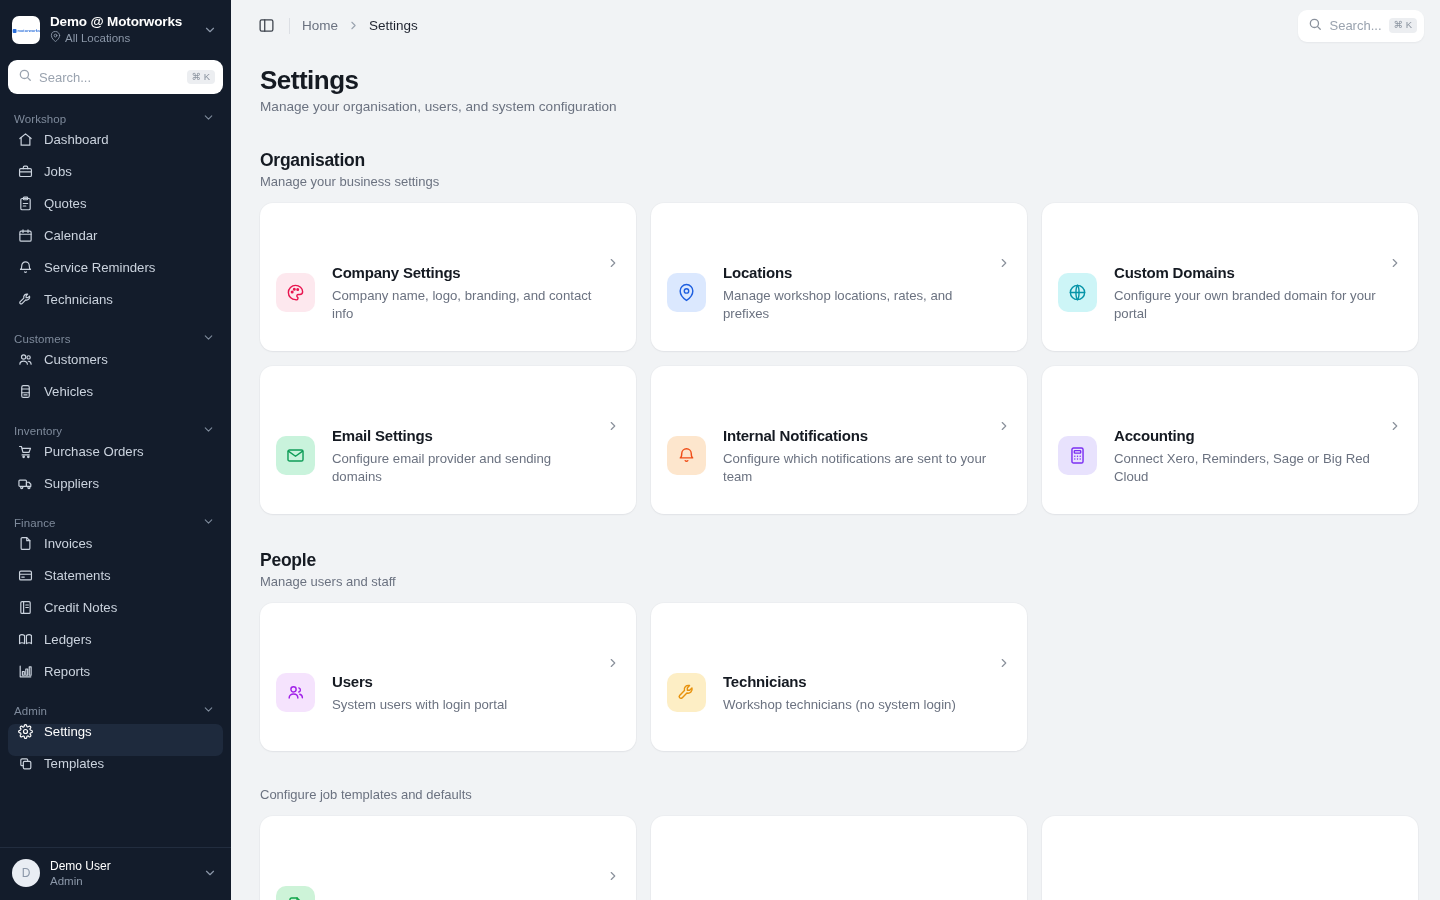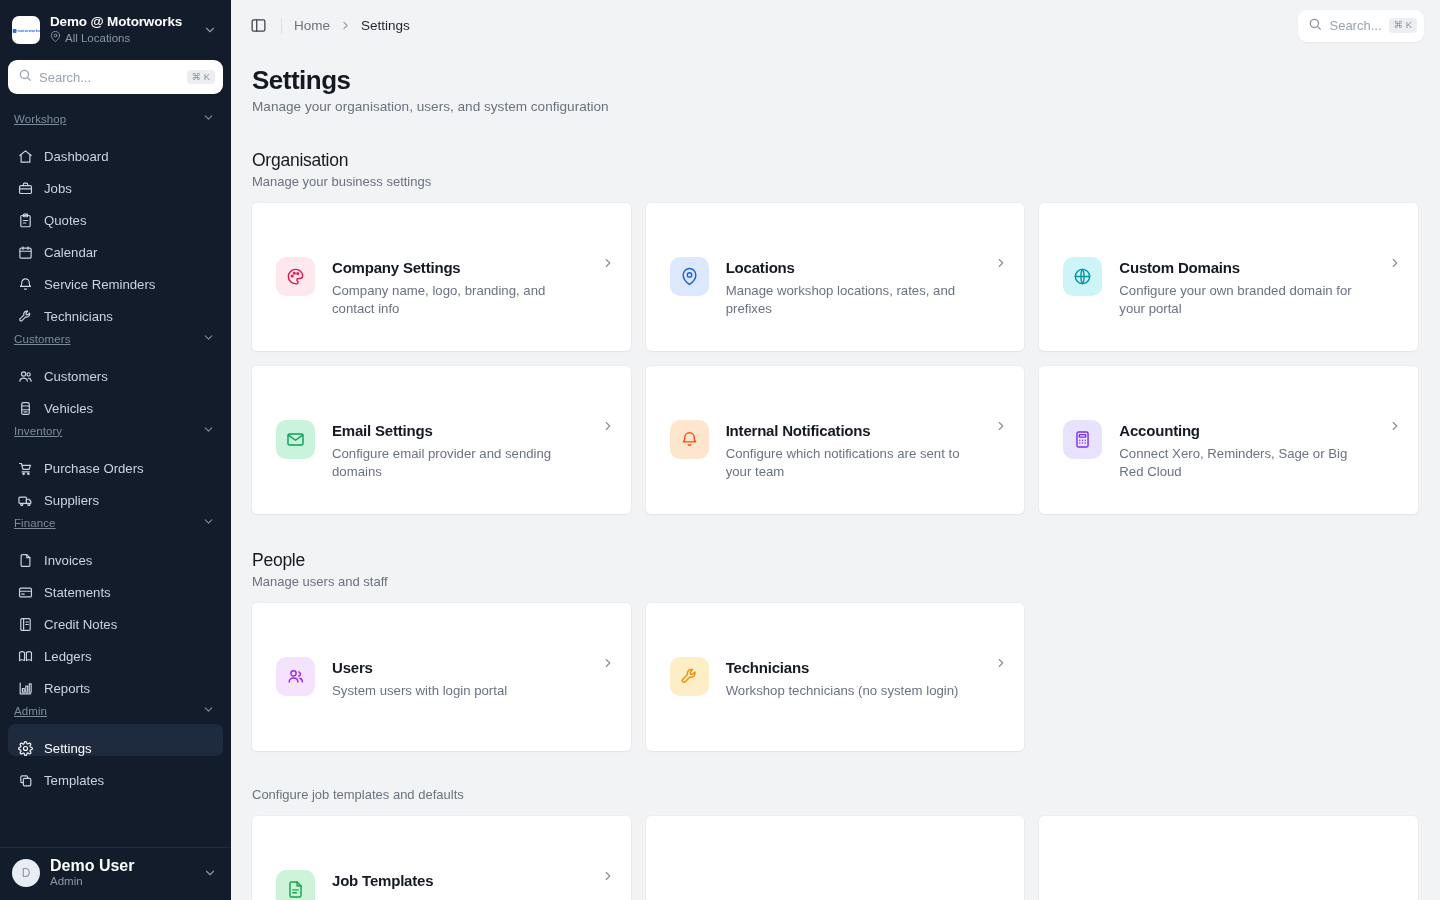--- a/index.html
+++ b/index.html
@@ -2,21 +2,21 @@
 <html><head>
 <meta charset="utf-8">
 <style>
   * { box-sizing: border-box; margin: 0; padding: 0; }
   html, body {
     width: 1440px; height: 900px;
     overflow: hidden;
     font-family: "Liberation Sans", sans-serif;
     background: #f1f3f5;
   }
-  .app { display: flex; width: 1440px; height: 900px; }
+  .app { display: flex; width: 1440px; height: 900px; gap: 8px; }
 
   
   .sidebar {
     width: 231px; height: 900px;
     background: #131c2b;
     display: flex; flex-direction: column;
     flex: 0 0 231px;
     position: relative;
   }
   .org-header {
@@ -64,45 +64,44 @@
     font-family: "Liberation Sans", sans-serif;
     white-space: nowrap;
   }
 
   .nav { flex: 1 1 auto; overflow: hidden; padding: 0 8px; }
   .nav-group-header {
     display: flex; align-items: center; justify-content: space-between;
     padding: 7px 8px 6px 6px;
     color: #7e8a9b; font-size: 11.5px; letter-spacing: .1px;
     cursor: pointer;
-    text-decoration: underline;
   }
   .nav-item {
-    display: flex; align-items: flex-end; gap: 11px;
+    display: flex; align-items: flex-start; gap: 11px;
     height: 32px; padding: 0 10px;
     border-radius: 7px;
     color: #cbd3de; font-size: 13.2px;
     cursor: pointer; white-space: nowrap;
   }
   .nav-item .ic { width: 15px; height: 15px; flex: 0 0 15px; display: flex; align-items: center; justify-content: center; color: #cbd3de; }
   .nav-item.active { background: #1e2a3d; color: #ffffff; }
   .nav-item.active .ic { color: #ffffff; }
 
   .sb-footer {
     border-top: 1px solid #222d3f;
     padding: 10px 10px 12px 12px;
     display: flex; align-items: center; gap: 10px;
   }
   .avatar {
     width: 28px; height: 28px; border-radius: 50%;
     background: #e9edf3; color: #8b97a8;
     font-size: 12px; display: flex; align-items: center; justify-content: center;
     flex: 0 0 28px;
   }
-  .uname { color: #ffffff; font-size: 16px; font-weight: 700; line-height: 16px; }
+  .uname { color: #ffffff; font-size: 12px; font-weight: 400; line-height: 16px; }
   .urole { color: #8b97a8; font-size: 11.5px; line-height: 14px; }
   .uinfo { flex: 1 1 auto; min-width: 0; }
 
   
   .main { flex: 1 1 auto; height: 900px; background: #f1f3f5; overflow: hidden; position: relative; }
   .topbar {
     height: 51px; display: flex; align-items: center;
     padding: 0 16px 0 12px; gap: 0;
     background: #f1f3f5;
   }
@@ -122,31 +121,31 @@
     padding: 0 7px 0 10px; min-width: 120px;
     box-shadow: 0 1px 2px rgba(16,24,40,.05);
   }
   .tb-search .ph { color: #9aa3af; font-size: 13px; }
 
   .content { padding: 12px 22px 0 21px; height: 849px; overflow: hidden; }
   .page-title { font-size: 26px; font-weight: 700; color: #151a22; letter-spacing: -.5px; line-height: 34px; }
   .page-sub { font-size: 13.6px; color: #6b7280; margin-top: 2px; }
 
   .section { margin-top: 36px; }
-  .section-title { font-size: 17.5px; font-weight: 400; color: #151a22; letter-spacing: -.25px; }
+  .section-title { font-size: 17.5px; font-weight: 700; color: #151a22; letter-spacing: -.25px; }
   .section-sub { font-size: 13px; color: #6b7280; margin-top: 3px; }
 
   .grid {
     display: grid; grid-template-columns: repeat(3, 1fr);
     gap: 15px; margin-top: 14px;
   }
   .card {
-    background: #ffffff; border-radius: 5px;
-    height: 148px; padding: 24px;
-    display: flex; align-items: flex-start; gap: 17px;
+    background: #ffffff; border-radius: 13px;
+    height: 148px; padding: 16px;
+    display: flex; align-items: center; gap: 17px;
     cursor: pointer; position: relative;
     box-shadow: 0 1px 2px rgba(16,24,40,.05), 0 0 0 1px rgba(16,24,40,.02);
   }
   .card-icon {
     width: 39px; height: 39px; border-radius: 10px;
     flex: 0 0 39px; display: flex; align-items: center; justify-content: center;
     margin-top: 30px;
   }
   .card-body { flex: 1 1 auto; min-width: 0; margin-top: 31px; padding-right: 22px; }
   .card-title { font-size: 15px; font-weight: 700; color: #151a22; letter-spacing: -.2px; line-height: 20px; }

